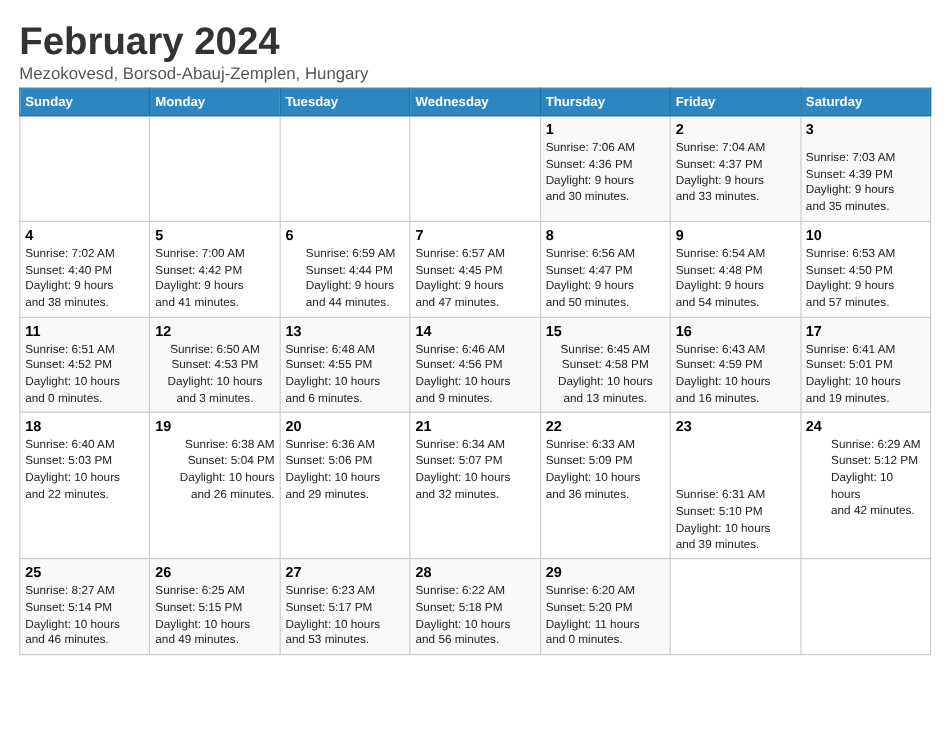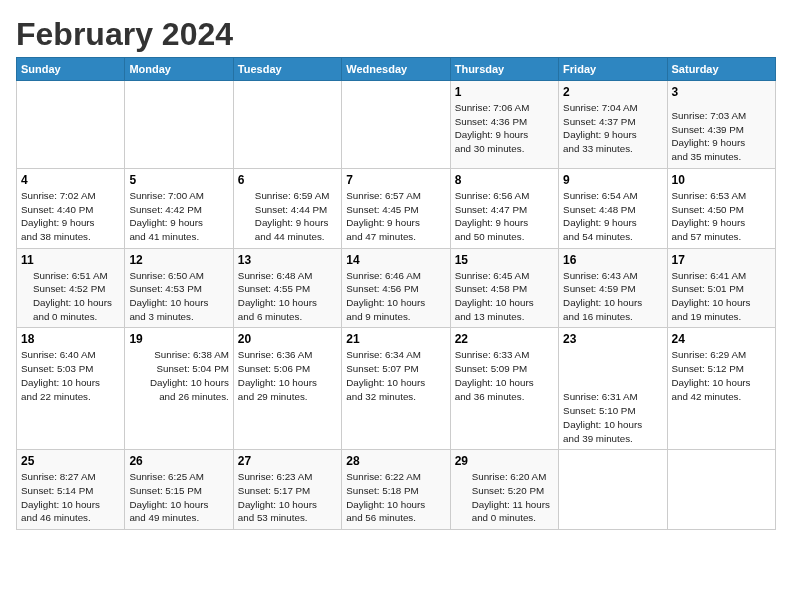--- a/index.html
+++ b/index.html
@@ -83,20 +83,21 @@
       line-height: 1.4;
     }
     .empty-cell { background: #fff !important; }
   </style>
 </head>
 <body>
 
 <div class="header-area">
   <div class="title-block">
     <h1>February 2024</h1>
+    <h2>Mezokovesd, Borsod-Abauj-Zemplen, Hungary</h2>
   </div>
 </div>
 
 <table>
   <thead>
     <tr id="weekday-header">
         <th>Sunday</th>
         <th>Monday</th>
         <th>Tuesday</th>
         <th>Wednesday</th>
@@ -180,49 +181,49 @@
           <span class="day-num">10</span>
           <div class="day-info" style="white-space: pre-line;">Sunrise: 6:53 AM
 Sunset: 4:50 PM
 Daylight: 9 hours
 and 57 minutes.</div>
         </td>
       </tr>
       <tr>
         <td>
           <span class="day-num">11</span>
-          <div class="day-info" style="white-space: pre-line; margin-left: 12px;">Sunrise: 6:51 AM
+          <div class="day-info" style="white-space: pre-line;">Sunrise: 6:51 AM
 Sunset: 4:52 PM
 Daylight: 10 hours
 and 0 minutes.</div>
         </td>
         <td>
           <span class="day-num">12</span>
-          <div class="day-info" style="white-space: pre-line;">Sunrise: 6:50 AM
+          <div class="day-info" style="white-space: pre-line; text-align: center;">Sunrise: 6:50 AM
 Sunset: 4:53 PM
 Daylight: 10 hours
 and 3 minutes.</div>
         </td>
         <td>
           <span class="day-num">13</span>
           <div class="day-info" style="white-space: pre-line;">Sunrise: 6:48 AM
 Sunset: 4:55 PM
 Daylight: 10 hours
 and 6 minutes.</div>
         </td>
         <td>
           <span class="day-num">14</span>
           <div class="day-info" style="white-space: pre-line;">Sunrise: 6:46 AM
 Sunset: 4:56 PM
 Daylight: 10 hours
 and 9 minutes.</div>
         </td>
         <td>
           <span class="day-num">15</span>
-          <div class="day-info" style="white-space: pre-line;">Sunrise: 6:45 AM
+          <div class="day-info" style="white-space: pre-line; text-align: center;">Sunrise: 6:45 AM
 Sunset: 4:58 PM
 Daylight: 10 hours
 and 13 minutes.</div>
         </td>
         <td>
           <span class="day-num">16</span>
           <div class="day-info" style="white-space: pre-line;">Sunrise: 6:43 AM
 Sunset: 4:59 PM
 Daylight: 10 hours
 and 16 minutes.</div>
@@ -273,21 +274,21 @@
         </td>
         <td>
           <span class="day-num">23</span>
           <div class="day-info" style="white-space: pre-line; margin-top: 44px;">Sunrise: 6:31 AM
 Sunset: 5:10 PM
 Daylight: 10 hours
 and 39 minutes.</div>
         </td>
         <td>
           <span class="day-num">24</span>
-          <div class="day-info" style="white-space: pre-line;">Sunrise: 6:29 AM
+          <div class="day-info" style="white-space: pre-line; margin-left: 21px;">Sunrise: 6:29 AM
 Sunset: 5:12 PM
 Daylight: 10 hours
 and 42 minutes.</div>
         </td>
       </tr>
       <tr>
         <td>
           <span class="day-num">25</span>
           <div class="day-info" style="white-space: pre-line;">Sunrise: 8:27 AM
 Sunset: 5:14 PM
@@ -310,21 +311,21 @@
         </td>
         <td>
           <span class="day-num">28</span>
           <div class="day-info" style="white-space: pre-line;">Sunrise: 6:22 AM
 Sunset: 5:18 PM
 Daylight: 10 hours
 and 56 minutes.</div>
         </td>
         <td>
           <span class="day-num">29</span>
-          <div class="day-info" style="white-space: pre-line; margin-left: 17px;">Sunrise: 6:20 AM
+          <div class="day-info" style="white-space: pre-line;">Sunrise: 6:20 AM
 Sunset: 5:20 PM
 Daylight: 11 hours
 and 0 minutes.</div>
         </td>
         <td class="empty-cell"></td>
         <td class="empty-cell"></td>
       </tr>
     </tbody>
 </table>
 

